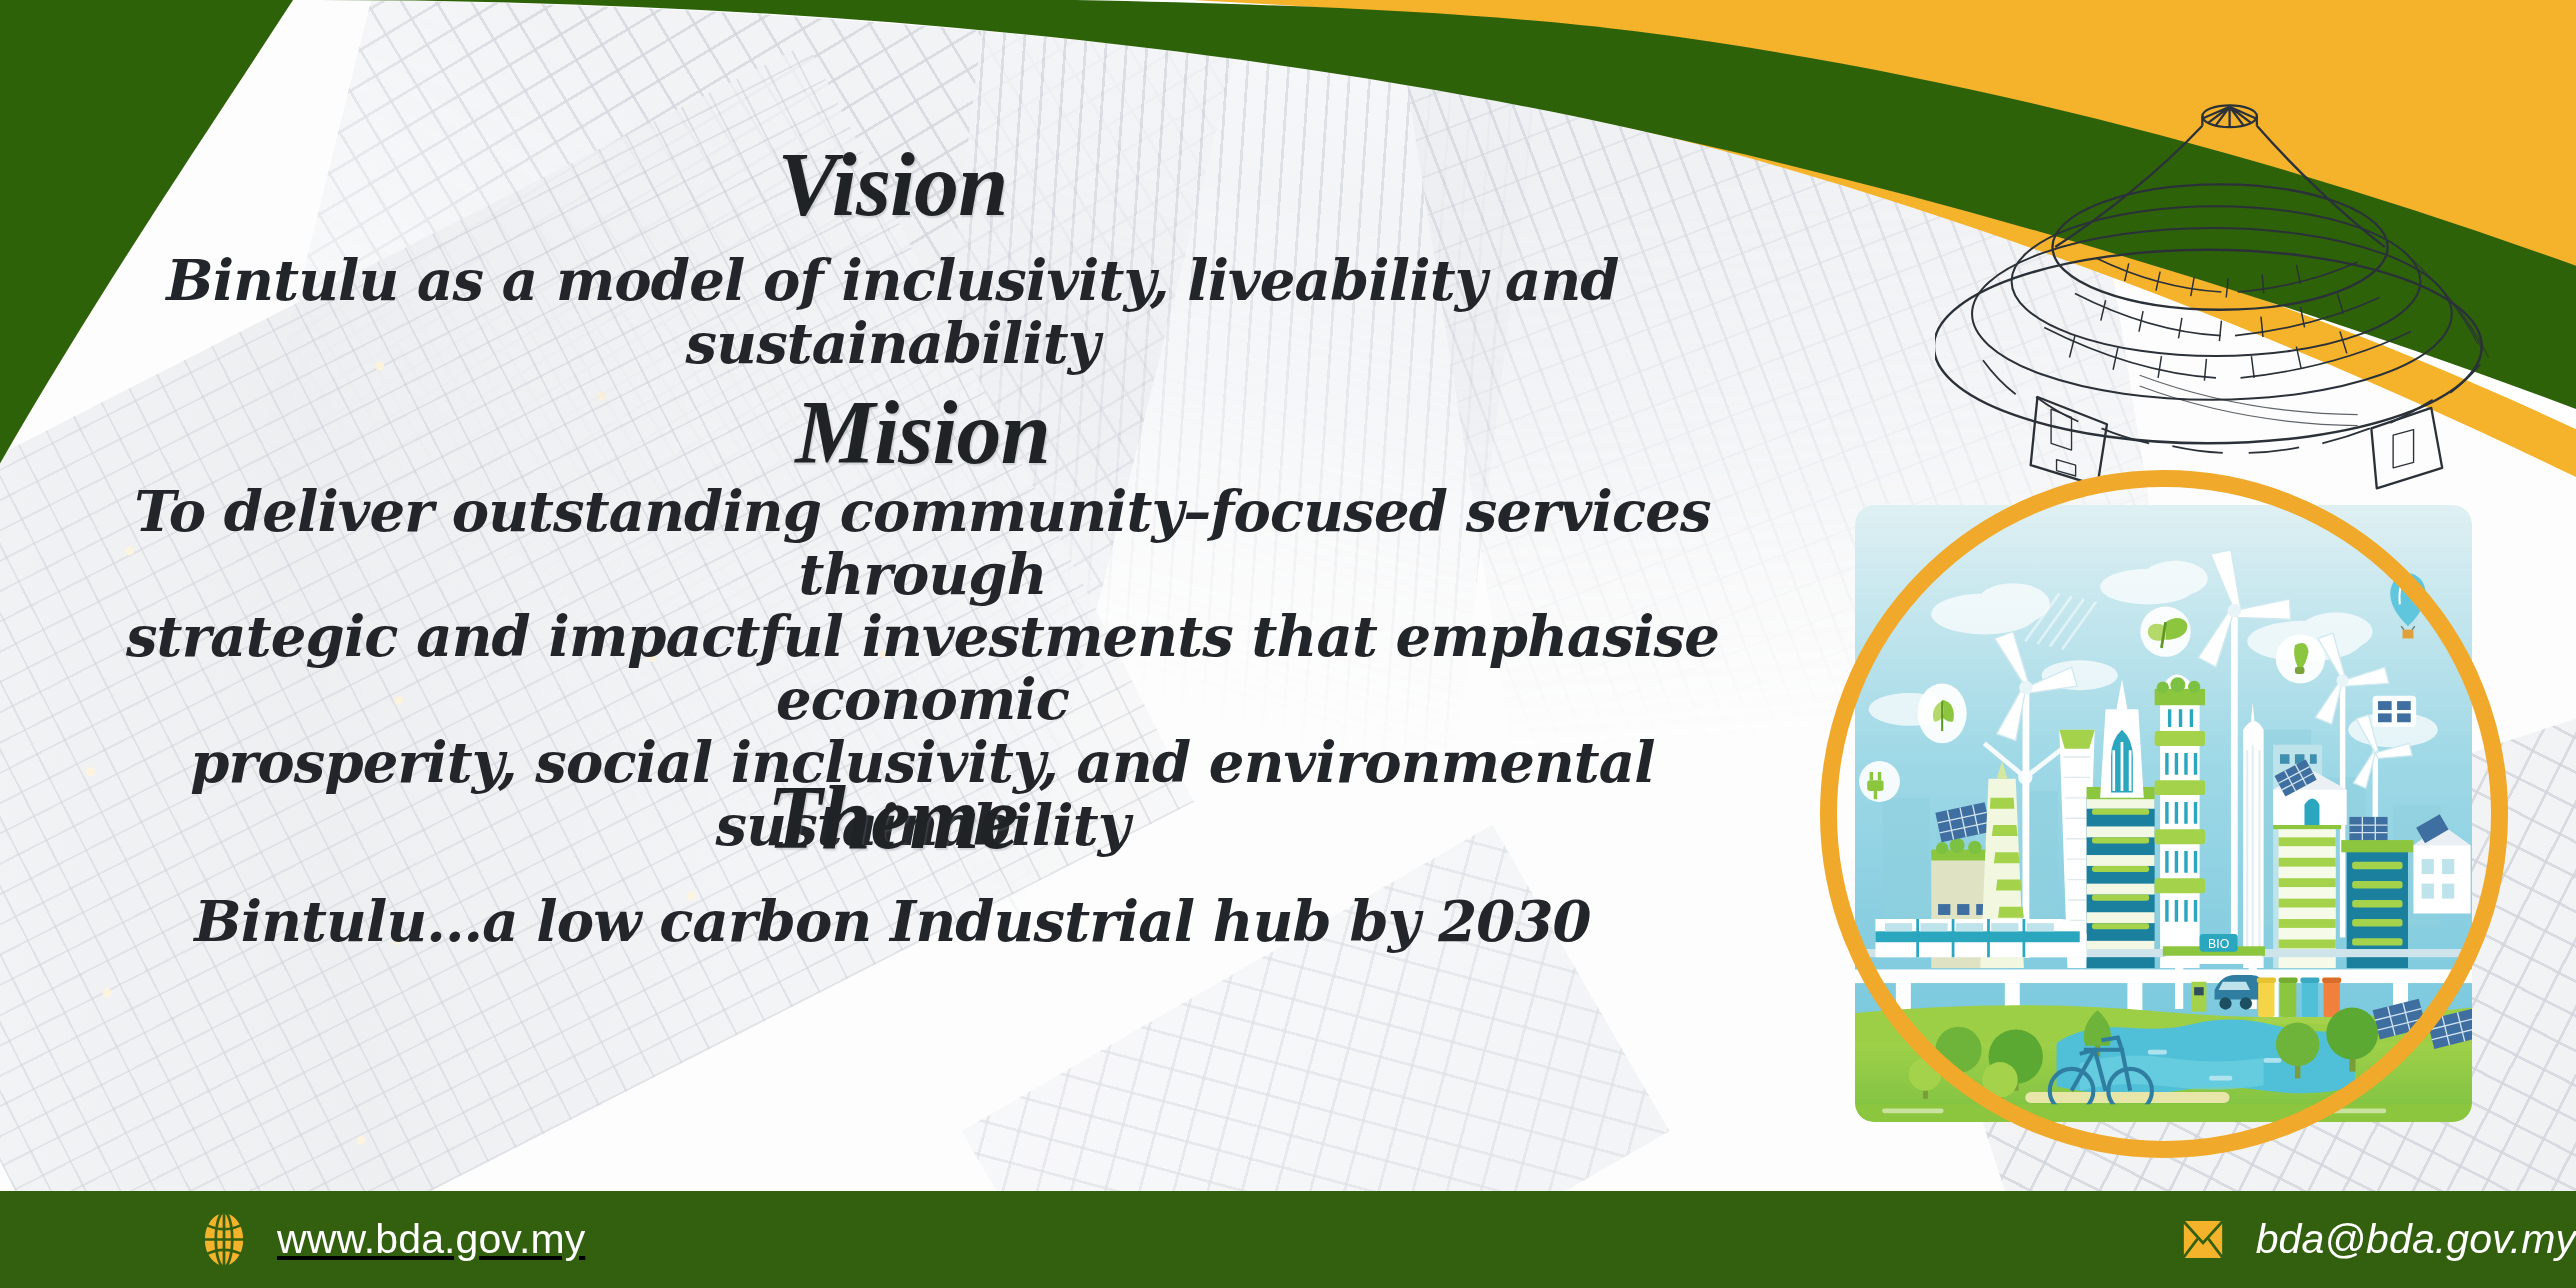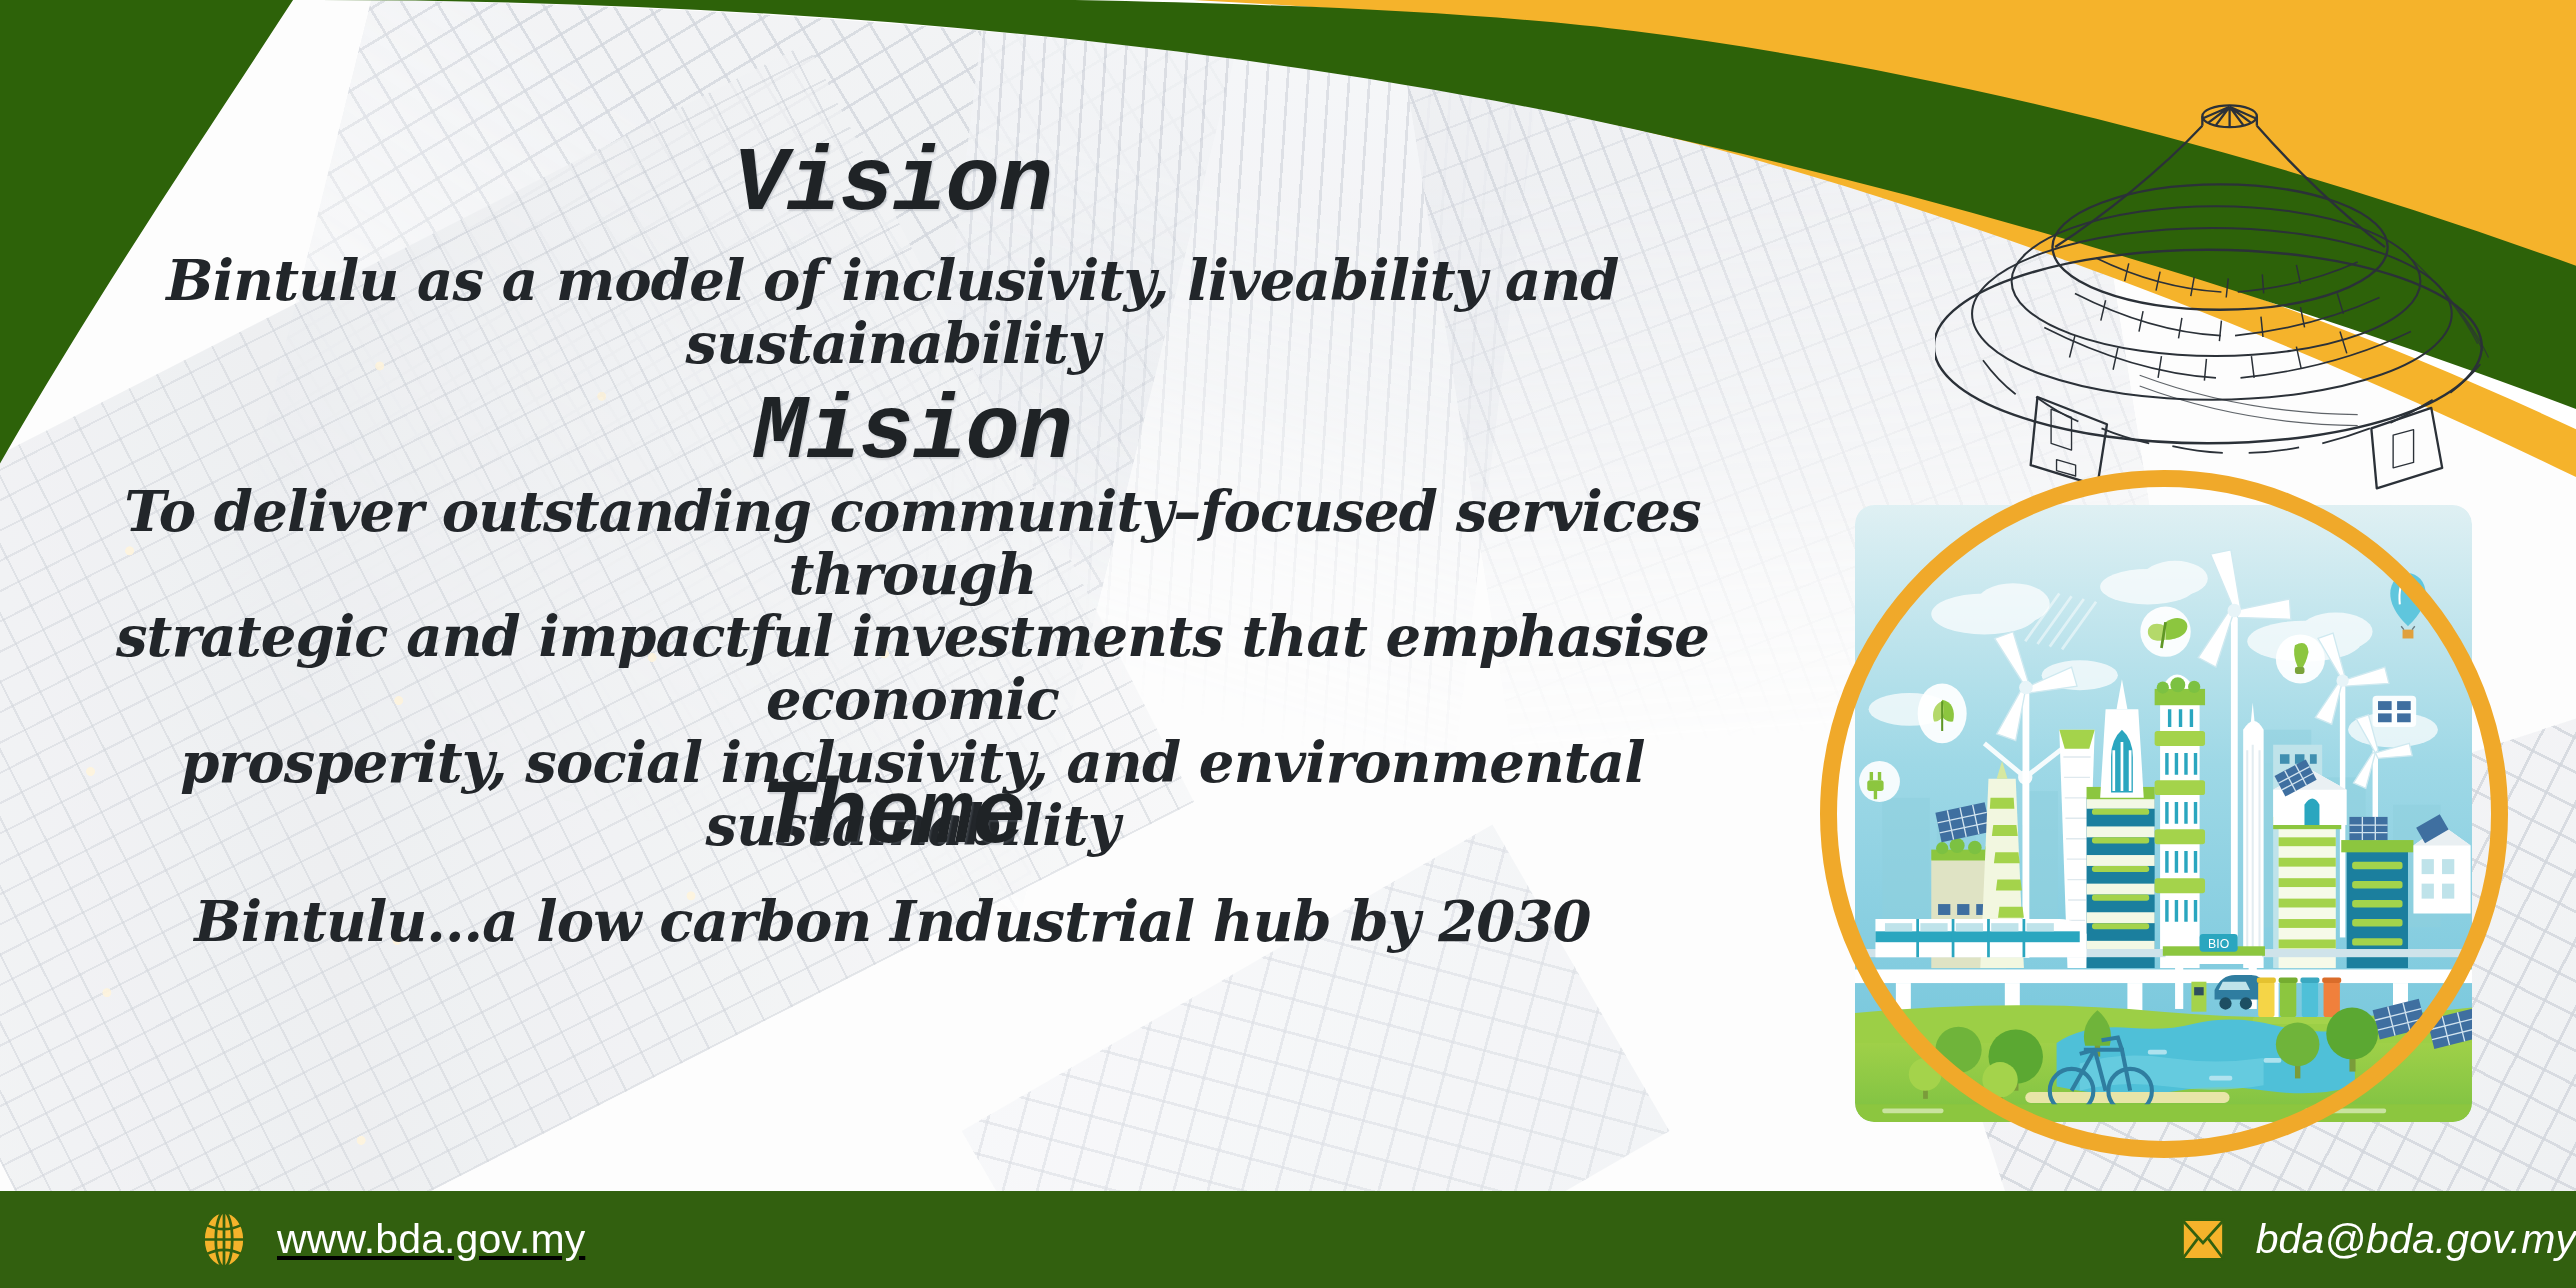--- a/index.html
+++ b/index.html
@@ -119,21 +119,21 @@
     border:17.7px solid #F0A92A;
     box-sizing:border-box;
   }
 
   
   .content{
     position:absolute;left:0;top:0;width:1840px;height:1199px;
     z-index:40;
   }
   .heading{
-    font-family:Liberation Mono, monospace;
+    font-family:Liberation Serif, serif;
     font-weight:700;
     font-style:italic;
     color:#1f2326;
     text-align:center;
     letter-spacing:-.01em;
     line-height:1;
     text-shadow:1.4px 2px 1.4px rgba(120,125,135,.28);
   }
   .subline{
     font-family:"DejaVu Serif",serif;
@@ -142,21 +142,21 @@
     color:#22262a;
     text-align:center;
     line-height:1.12;
     letter-spacing:-.015em;
   }
 
   .sec-vision{position:absolute;left:0;top:140px;width:1785px;}
   .sec-vision .heading{font-size:90px;}
   .sec-vision .subline{font-size:56px;margin-top:19px;}
 
-  .sec-mision{position:absolute;left:2px;top:388px;width:1785px;padding-left:18px;}
+  .sec-mision{position:absolute;left:12px;top:388px;width:1785px;padding-left:18px;}
   .sec-mision .heading{font-size:90px;}
   .sec-mision .subline{font-size:56px;margin-top:2px;}
 
   .sec-theme{position:absolute;left:0;top:773px;width:1785px;}
   .sec-theme .heading{font-size:90px;}
   .sec-theme .subline{font-size:56px;margin-top:27px;}
 
   
   .footer{
     position:absolute;left:0;bottom:0;width:2576px;height:97px;

